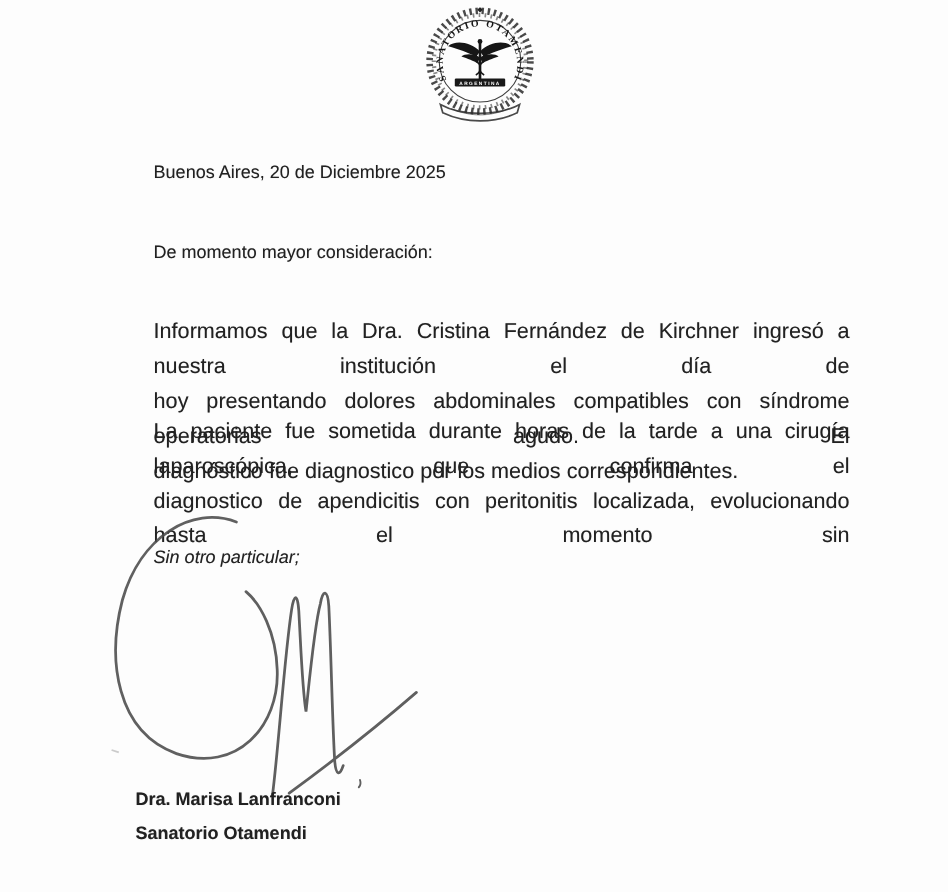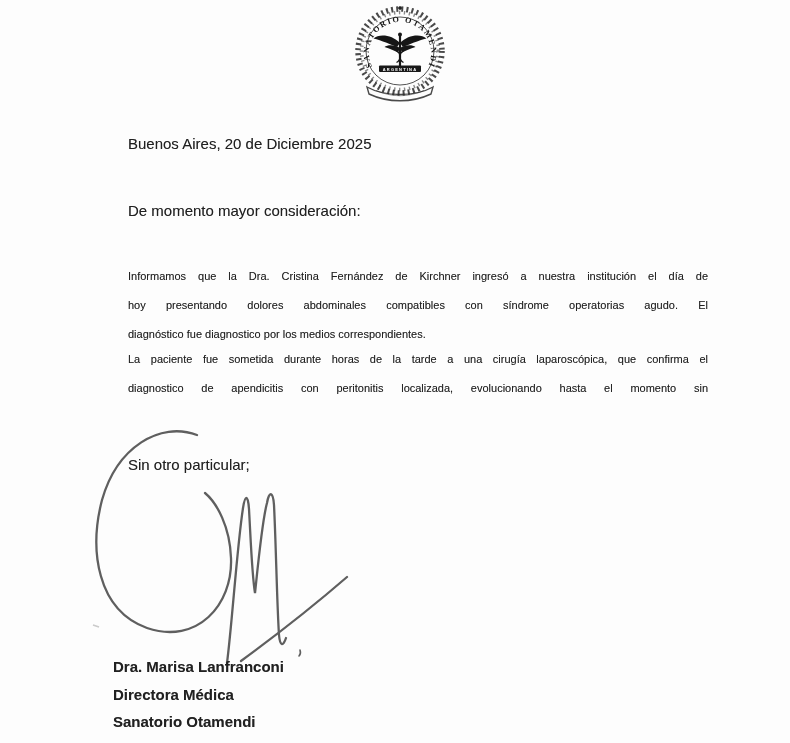--- a/index.html
+++ b/index.html
@@ -22,28 +22,28 @@
   }
   .letter-body {
     position: absolute;
     left: 113px;
     width: 580px;
     margin-left: 15px;
   }
   .date-line   { top: 135px; font-size: 15px; }
   .salutation  { top: 202px; font-size: 15px; }
   .para {
-    font-size: 11px;
+    font-size: 18px;
     line-height: 29px;
   }
   .para .line-just { text-align: justify; text-align-last: justify; }
   .para .line-last { text-align: left; }
   .para-1 { top: 262px; }
   .para-2 { top: 345px; }
-  .closing { top: 456px; font-size: 15px; }
+  .closing { top: 456px; font-size: 15px; font-style: italic; }
   .signature-wrap {
     position: absolute;
     left: 85px; top: 425px;
     width: 275px; height: 250px;
     pointer-events: none;
   }
   .signer-block {
     position: absolute;
     left: 113px; top: 653px;
     font-size: 15px;
@@ -124,15 +124,14 @@
 
       <path d="M 215,225 C 216,228 215,230 214,231" stroke-width="1.6"></path>
     </g>
 
     <path d="M 8,200 L 14,202" stroke="#9a9a9a" stroke-width="1.5" opacity="0.5" fill="none"></path>
   </svg>
 </div>
 
 <div class="signer-block scan-text">
   <div>Dra. Marisa Lanfranconi</div>
-  <div>Directora Médica</div>
   <div>Sanatorio Otamendi</div>
 </div>
 
 </body></html>

